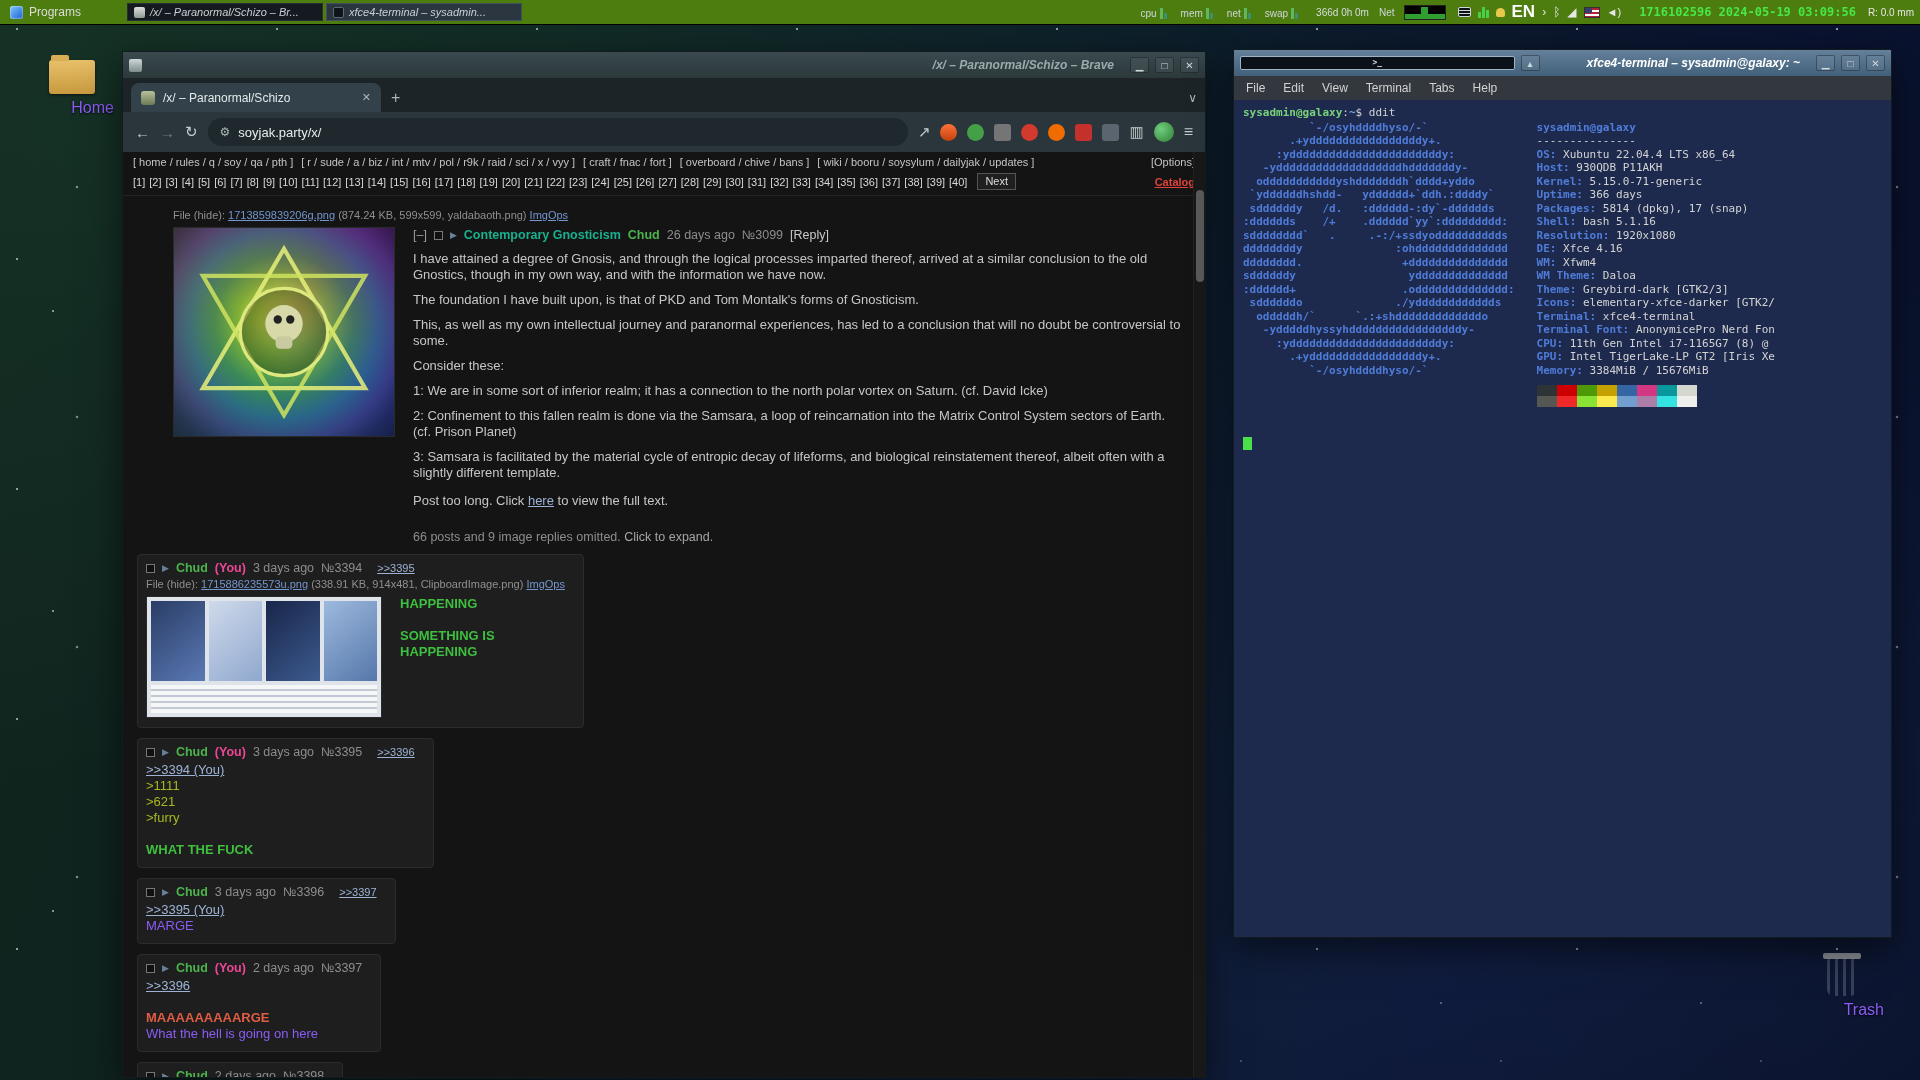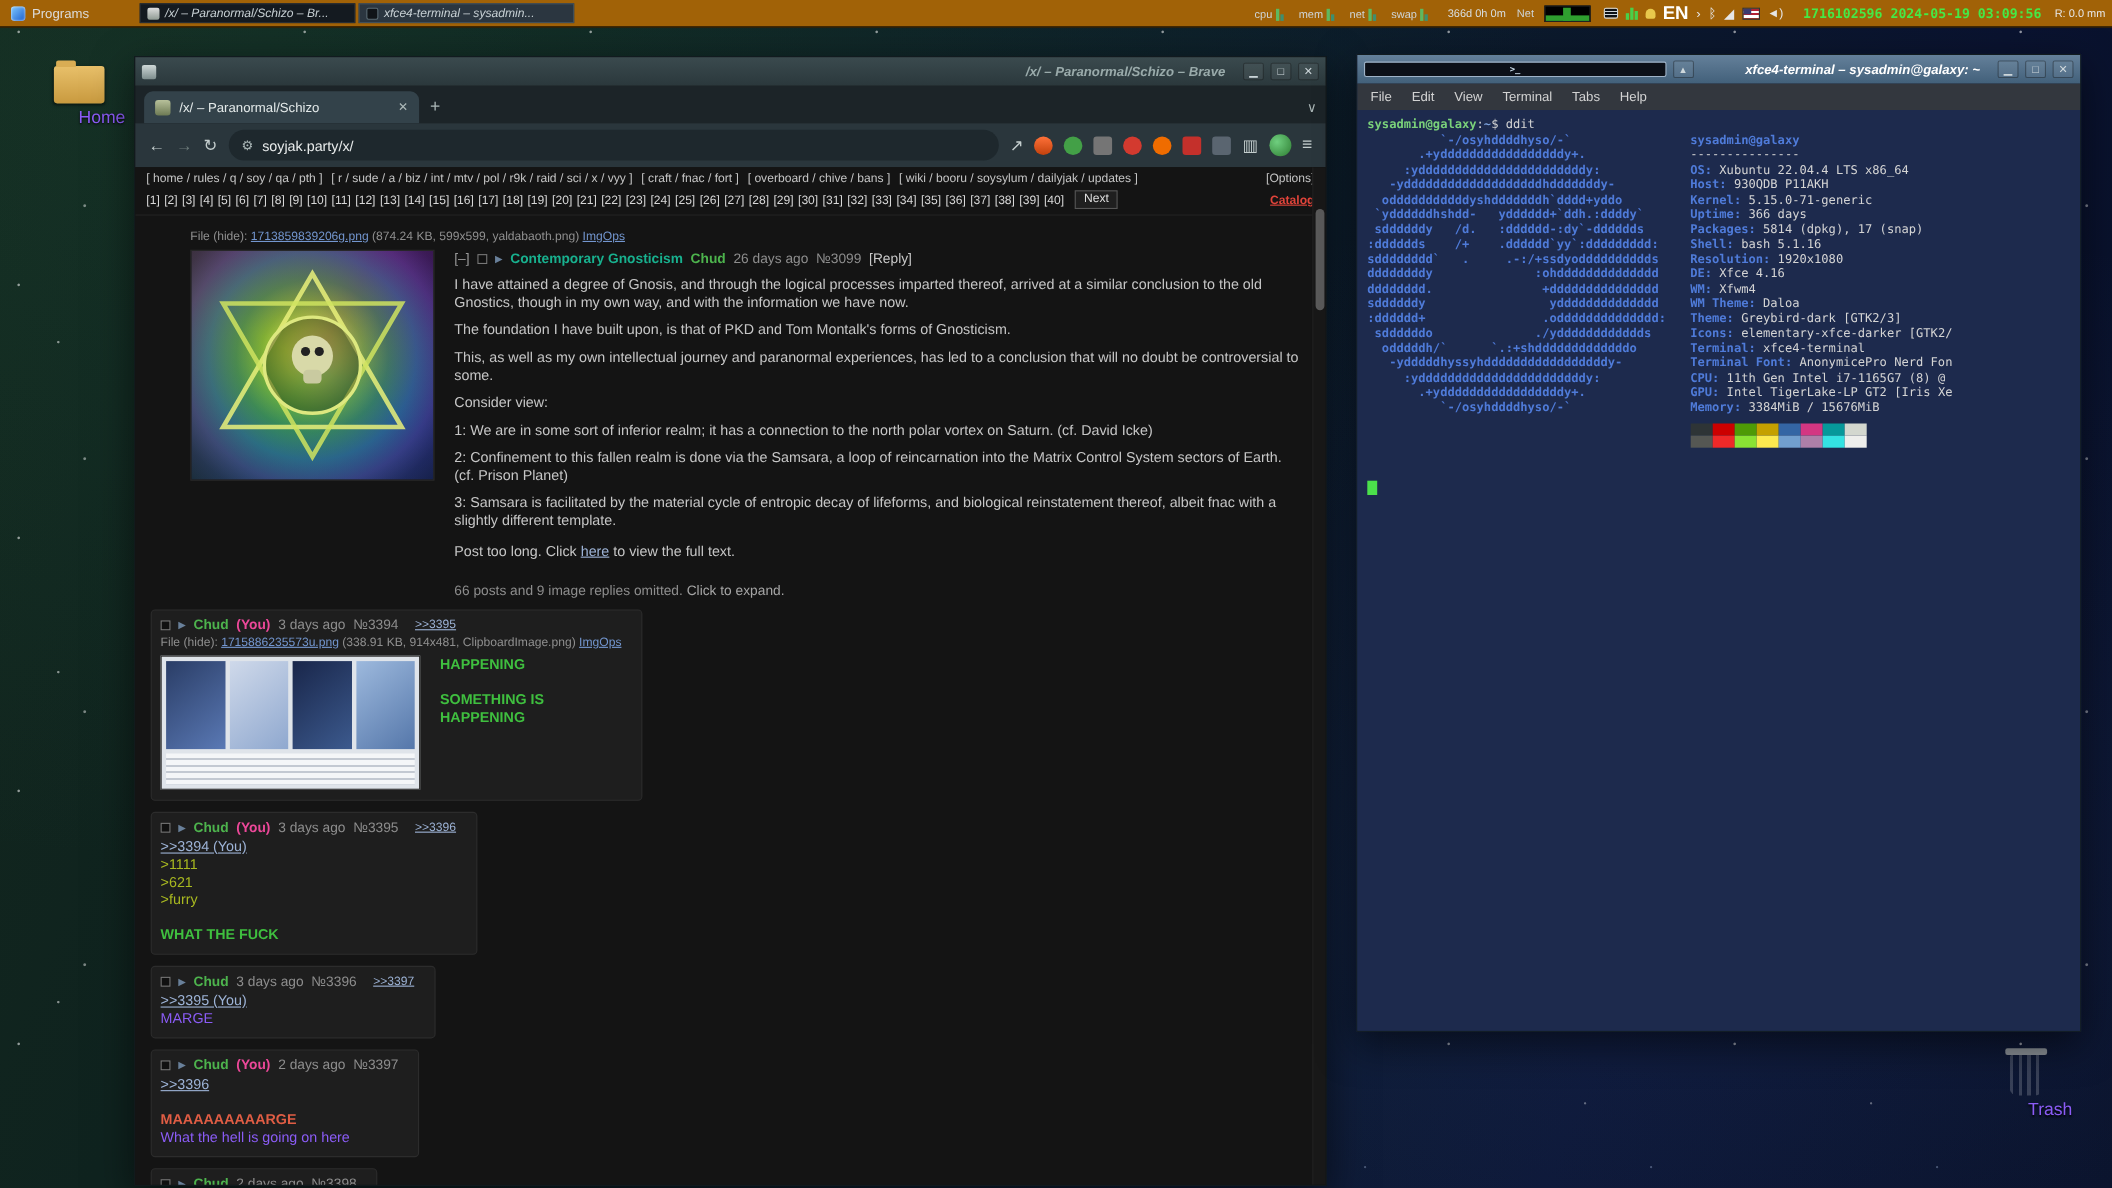--- a/index.html
+++ b/index.html
@@ -23,21 +23,21 @@
     background-size:260px 230px;
   }
   .stars2 {
     background-image:
       radial-gradient(circle at 53px 11px, rgba(255,255,255,.5) .7px, transparent 1.5px),
       radial-gradient(circle at 167px 201px, rgba(255,255,255,.28) .9px, transparent 1.8px);
     background-size:340px 300px;
   }
 
   
-  .panel { position:absolute; top:0; left:0; right:0; height:22px; background:#a16207; border-bottom:1px solid #000;
+  .panel { position:absolute; top:0; left:0; right:0; height:22px; background:#4d7c0f; border-bottom:1px solid #000;
            display:flex; align-items:center; font-size:12px; color:#dcdcdc; z-index:10; padding:12px 6px; gap:6px;}
   .programs { display:flex; align-items:center; gap:6px; padding:0 4px; }
   .menu-gem { width:13px; height:13px; border-radius:3px; background:linear-gradient(135deg,#7ec8ff,#1c5fd0); box-shadow:inset 0 0 2px #fff; }
   .task-buttons { display:flex; gap:3px; margin-left:36px; }
   .task { width:196px; height:18px; display:flex; align-items:center; gap:5px; padding:0 6px; font-size:11px; font-style:italic;
           color:#c7d0d4; background:#141a20; border:1px solid #272e35; overflow:hidden; white-space:nowrap; }
   .task.active { background:#2b3640; border-color:#40505c; }
   .task-ico { width:11px; height:11px; flex:none; border-radius:2px; }
   .t-ico-brave { background:linear-gradient(#dedede,#8f9a93); }
   .t-ico-term  { background:#101418; border:1px solid #5a6a72; }
@@ -389,24 +389,24 @@
               <span class="play">▶</span>
               <span class="psubject">Contemporary Gnosticism</span>
               <span class="pname">Chud</span>
               <span class="ptime">26 days ago</span>
               <span class="pnum">№3099</span>
               <span class="preply-link">[Reply]</span>
             </div>
             <p class="op-par">I have attained a degree of Gnosis, and through the logical processes imparted thereof, arrived at a similar conclusion to the old Gnostics, though in my own way, and with the information we have now.</p>
               <p class="op-par">The foundation I have built upon, is that of PKD and Tom Montalk's forms of Gnosticism.</p>
               <p class="op-par">This, as well as my own intellectual journey and paranormal experiences, has led to a conclusion that will no doubt be controversial to some.</p>
-              <p class="op-par">Consider view:</p>
+              <p class="op-par">Consider these:</p>
               <p class="op-par">1: We are in some sort of inferior realm; it has a connection to the north polar vortex on Saturn. (cf. David Icke)</p>
               <p class="op-par">2: Confinement to this fallen realm is done via the Samsara, a loop of reincarnation into the Matrix Control System sectors of Earth. (cf. Prison Planet)</p>
-              <p class="op-par">3: Samsara is facilitated by the material cycle of entropic decay of lifeforms, and biological reinstatement thereof, albeit fnac with a slightly different template.</p>
+              <p class="op-par">3: Samsara is facilitated by the material cycle of entropic decay of lifeforms, and biological reinstatement thereof, albeit often with a slightly different template.</p>
             <div class="toolong">
               <span>Post too long. Click</span>
               <span class="ln-link">here</span>
               <span>to view the full text.</span>
             </div>
             <div class="omitted">
               <span>66 posts and 9 image replies omitted.</span>
               <span class="expand">Click to expand.</span>
             </div>
           </div>

